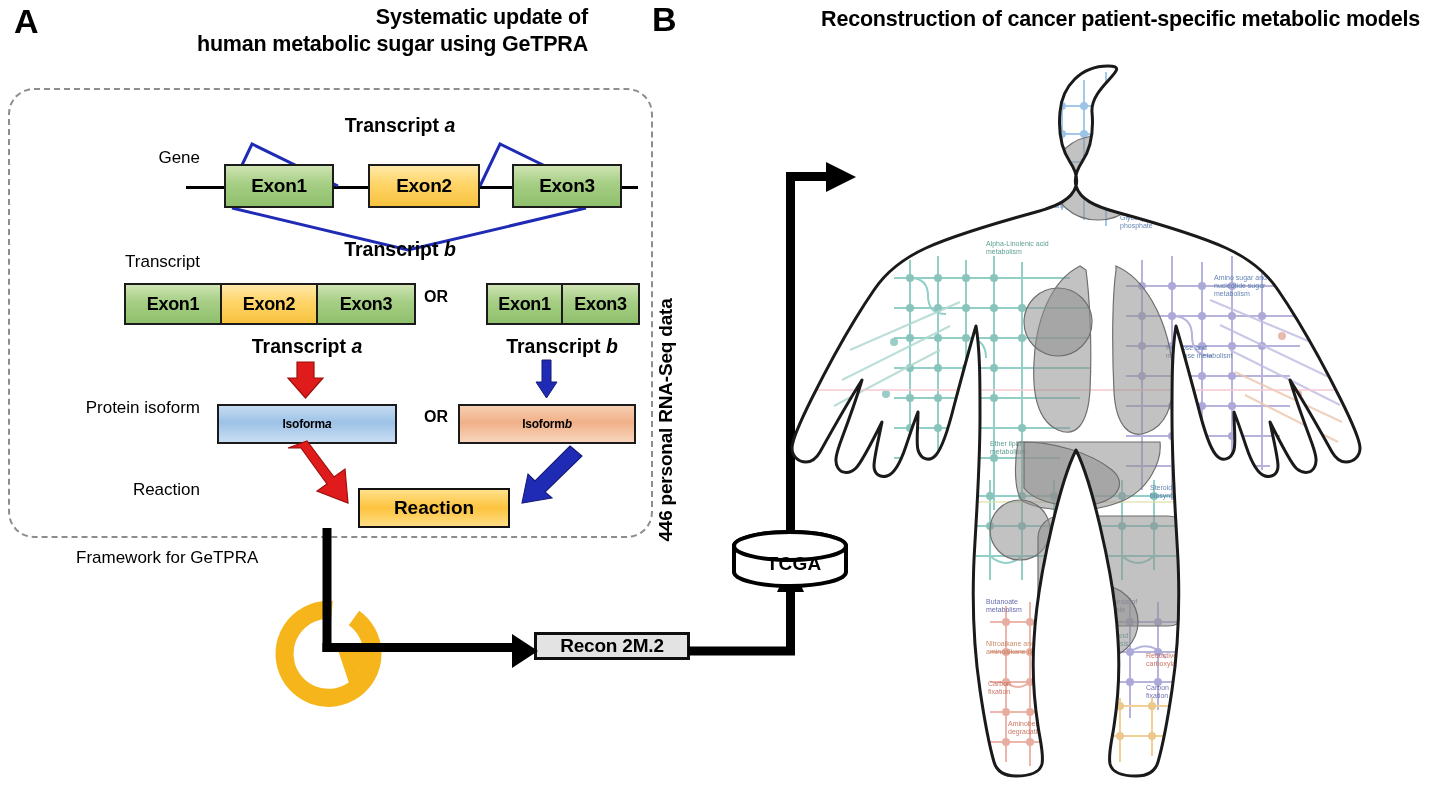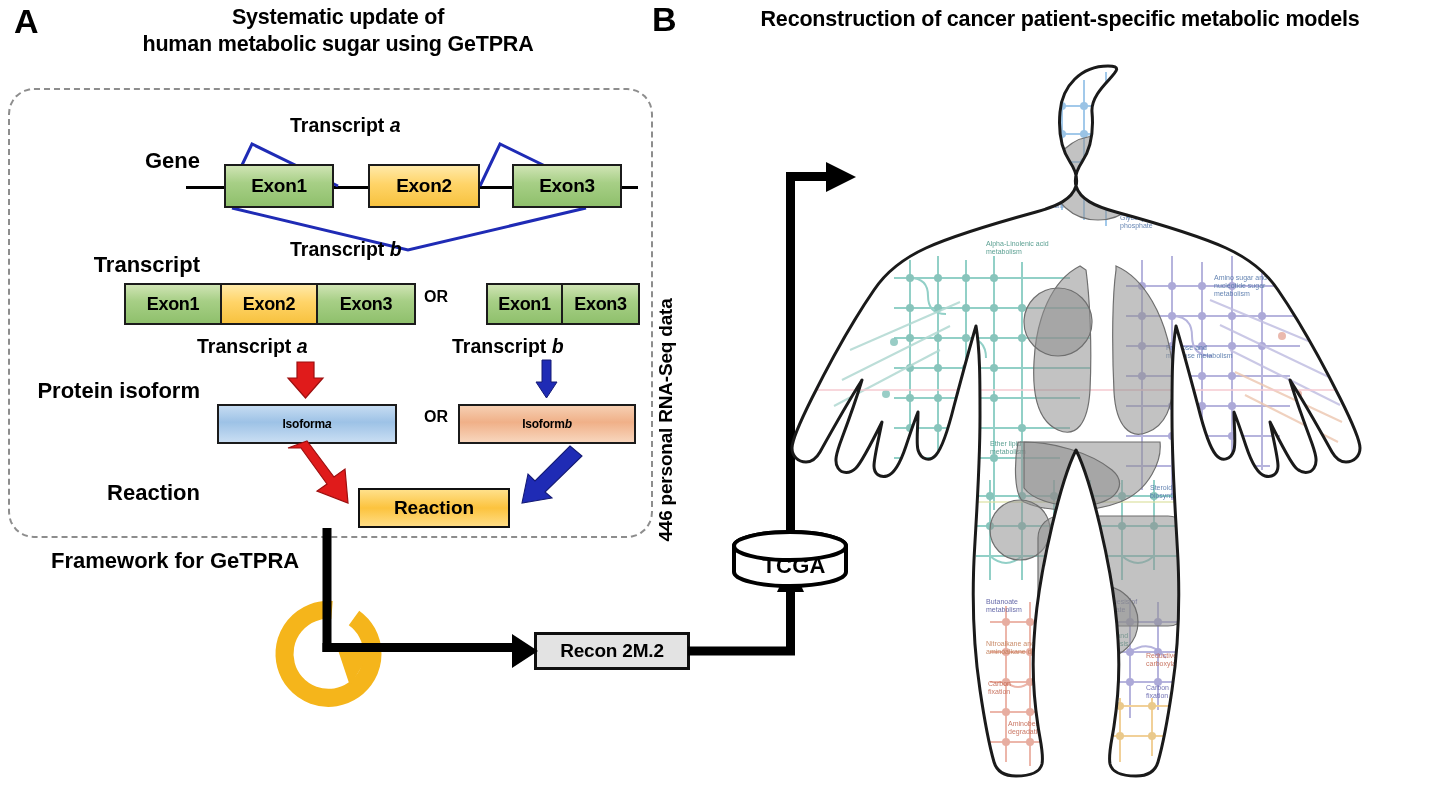--- a/index.html
+++ b/index.html
@@ -26,21 +26,21 @@
     font-weight: bold;
     letter-spacing: 0px;
   }
   #panel-a-letter { left: 14px;  top: 2px; }
   #panel-b-letter { left: 652px; top: 0px; }
 
   .panel-title {
     position: absolute;
     font-size: 21.5px;
     font-weight: bold;
-    text-align: center;
+    text-align: right;
     line-height: 1.26;
     letter-spacing: -0.2px;
   }
   #panel-a-title { left: 88px;  top: 4px;  width: 500px; }
   #panel-b-title { left: 700px; top: 6px;  width: 720px; }
 
   
   #dashed-box {
     position: absolute;
     left: 8px;
@@ -48,30 +48,30 @@
     width: 645px;
     height: 450px;
     border: 2px dashed #8d8d8d;
     border-radius: 26px;
     box-sizing: border-box;
   }
 
   
   .row-label {
     position: absolute;
-    font-size: 22px;
-    font-weight: bold;
+    font-size: 17px;
+    font-weight: normal;
     text-align: right;
     white-space: nowrap;
   }
   #label-gene      { left: 40px; top: 148px; width: 160px; }
   #label-transcript{ left: 20px; top: 252px; width: 180px; }
-  #label-protein   { left: 10px; top: 378px; width: 190px; }
+  #label-protein   { left: 10px; top: 398px; width: 190px; }
   #label-reaction  { left: 20px; top: 480px; width: 180px; }
-  #label-framework { left: 51px; top: 548px; width: 280px; text-align: left; }
+  #label-framework { left: 76px; top: 548px; width: 280px; text-align: left; }
 
   
   #gene-line {
     position: absolute;
     left: 186px;
     top: 186px;
     width: 452px;
     height: 3px;
     background: #000;
   }
@@ -104,20 +104,21 @@
     top: 118px;
     width: 470px;
     height: 150px;
     overflow: visible;
   }
 
   .transcript-caption {
     position: absolute;
     font-size: 19.5px;
     font-weight: bold;
+    text-align: center;
     white-space: nowrap;
   }
   .transcript-caption i { font-style: italic; }
 
   #cap-transcript-a-top { left: 290px; top: 114px; width: 220px; }
   #cap-transcript-b-bot { left: 290px; top: 238px; width: 220px; }
 
   
   .transcript-group {
     position: absolute;
@@ -197,21 +198,21 @@
   #arrows-svg {
     position: absolute;
     left: 0; top: 0;
     width: 700px; height: 785px;
     overflow: visible;
   }
 
   
   #recon-box {
     position: absolute;
-    left: 534px; top: 632px; width: 156px; height: 38px;
+    left: 534px; top: 632px; width: 156px; height: 28px;
     box-sizing: border-box;
     border: 3px solid #0f0f0f;
     background: #e3e3e3;
     font-size: 19px;
     font-weight: bold;
     display: flex;
     align-items: center;
     justify-content: center;
     letter-spacing: -0.2px;
   }
@@ -221,21 +222,21 @@
     position: absolute;
     left: 640px; top: 80px;
     width: 300px; height: 620px;
     overflow: visible;
   }
 
   #tcga-label {
     position: absolute;
     left: 748px; top: 553px; width: 92px;
     text-align: center;
-    font-size: 22px;
+    font-size: 19px;
     font-weight: bold;
     letter-spacing: 0.3px;
   }
 
   #rnaseq-label {
     position: absolute;
     left: 655px;
     top: 270px;
     width: 300px;
     transform: rotate(-90deg);

